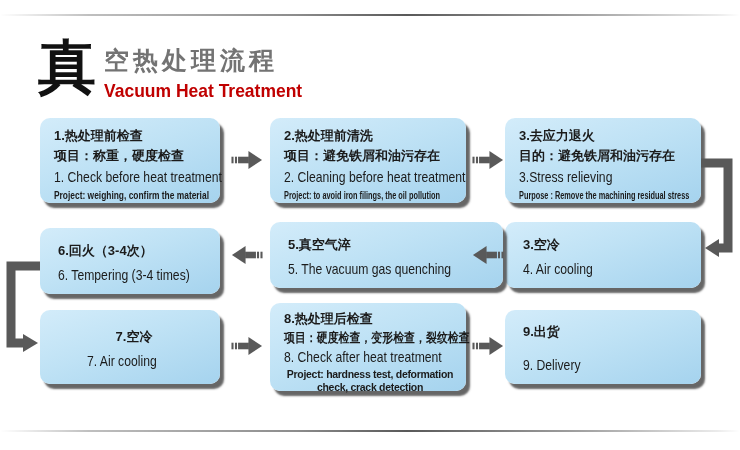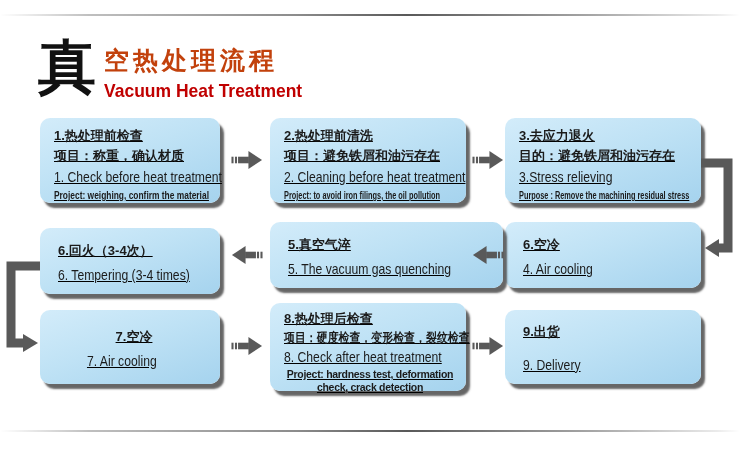--- a/index.html
+++ b/index.html
@@ -10,29 +10,28 @@
   .divider{
     position:absolute;left:0;width:740px;height:2px;
     background:linear-gradient(90deg,rgba(0,0,0,0) 0%,rgba(0,0,0,0.25) 12%,rgba(0,0,0,0.45) 40%,rgba(0,0,0,0.65) 55%,rgba(0,0,0,0.35) 80%,rgba(0,0,0,0.08) 97%,rgba(0,0,0,0) 100%);
   }
   .divider.top{top:14px;}
   .divider.bottom{top:430px;}
 
   .header{position:absolute;left:38px;top:38px;display:flex;align-items:flex-start;}
   .big-char{font-size:58px;line-height:58px;font-weight:700;color:#111;letter-spacing:0;}
   .titles{margin-left:8px;}
-  .cn-title{font-size:25px;font-weight:700;color:#c2410c;letter-spacing:4px;margin-top:6px;white-space:nowrap;}
+  .cn-title{font-size:25px;font-weight:700;color:#737373;letter-spacing:4px;margin-top:6px;white-space:nowrap;}
   .en-title{font-size:19px;font-weight:700;color:#c00000;margin-top:3px;white-space:nowrap;transform:scaleX(0.92);transform-origin:0 50%;}
 
   .box{
     position:absolute;box-sizing:border-box;border-radius:10px;
     background:linear-gradient(160deg,#d3ecfa 0%,#bfe2f5 45%,#a5d3ee 100%);
     box-shadow:4px 5px 2px rgba(75,75,75,0.85);
     padding:8px 10px 4px 14px;
-    text-decoration:underline;
   }
   .box.two{display:flex;flex-direction:column;justify-content:center;gap:3px;padding-left:18px;}
   .cn{font-size:13px;font-weight:700;color:#1b1b1b;line-height:20px;white-space:nowrap;}
   .cn.squeeze{transform:scaleX(0.84);transform-origin:0 50%;}
   .en{font-size:14.5px;font-weight:400;color:#1b1b1b;line-height:22px;white-space:nowrap;transform:scaleX(0.84);transform-origin:0 50%;}
   .sub{font-size:10.5px;font-weight:700;color:#1b1b1b;line-height:15px;white-space:nowrap;transform-origin:0 50%;}
   .sub.s80{transform:scaleX(0.80);}
   .sub.s70{transform:scaleX(0.70);}
   .sub.wrap{white-space:normal;transform:none;line-height:13px;letter-spacing:-0.3px;text-align:center;}
 
@@ -51,41 +50,41 @@
   <div class="header">
     <span class="big-char">真</span>
     <div class="titles">
       <div class="cn-title">空热处理流程</div>
       <div class="en-title">Vacuum Heat Treatment</div>
     </div>
   </div>
 
   <div class="box" style="left:40px;top:118px;width:180px;height:85px;">
     <div class="cn">1.热处理前检查</div>
-    <div class="cn">项目：称重，确认材质</div>
+    <div class="cn">项目：称重，硬度检查</div>
     <div class="en">1. Check before heat treatment</div>
     <div class="sub s80">Project: weighing, confirm the material</div>
   </div>
 
   <div class="box" style="left:270px;top:118px;width:196px;height:85px;">
     <div class="cn">2.热处理前清洗</div>
     <div class="cn">项目：避免铁屑和油污存在</div>
     <div class="en">2. Cleaning before heat treatment</div>
     <div class="sub s70">Project: to avoid iron filings, the oil pollution</div>
   </div>
 
   <div class="box" style="left:505px;top:118px;width:196px;height:85px;">
     <div class="cn">3.去应力退火</div>
     <div class="cn">目的：避免铁屑和油污存在</div>
     <div class="en">3.Stress relieving</div>
     <div class="sub s70">Purpose : Remove the machining residual stress</div>
   </div>
 
   <div class="box two" style="left:505px;top:222px;width:196px;height:66px;">
-    <div class="cn">6.空冷</div>
+    <div class="cn">3.空冷</div>
     <div class="en">4. Air cooling</div>
   </div>
 
   <div class="box two" style="left:270px;top:222px;width:233px;height:66px;">
     <div class="cn">5.真空气淬</div>
     <div class="en">5. The vacuum gas quenching</div>
   </div>
 
   <div class="box two" style="left:40px;top:228px;width:180px;height:66px;">
     <div class="cn">6.回火（3-4次）</div>

